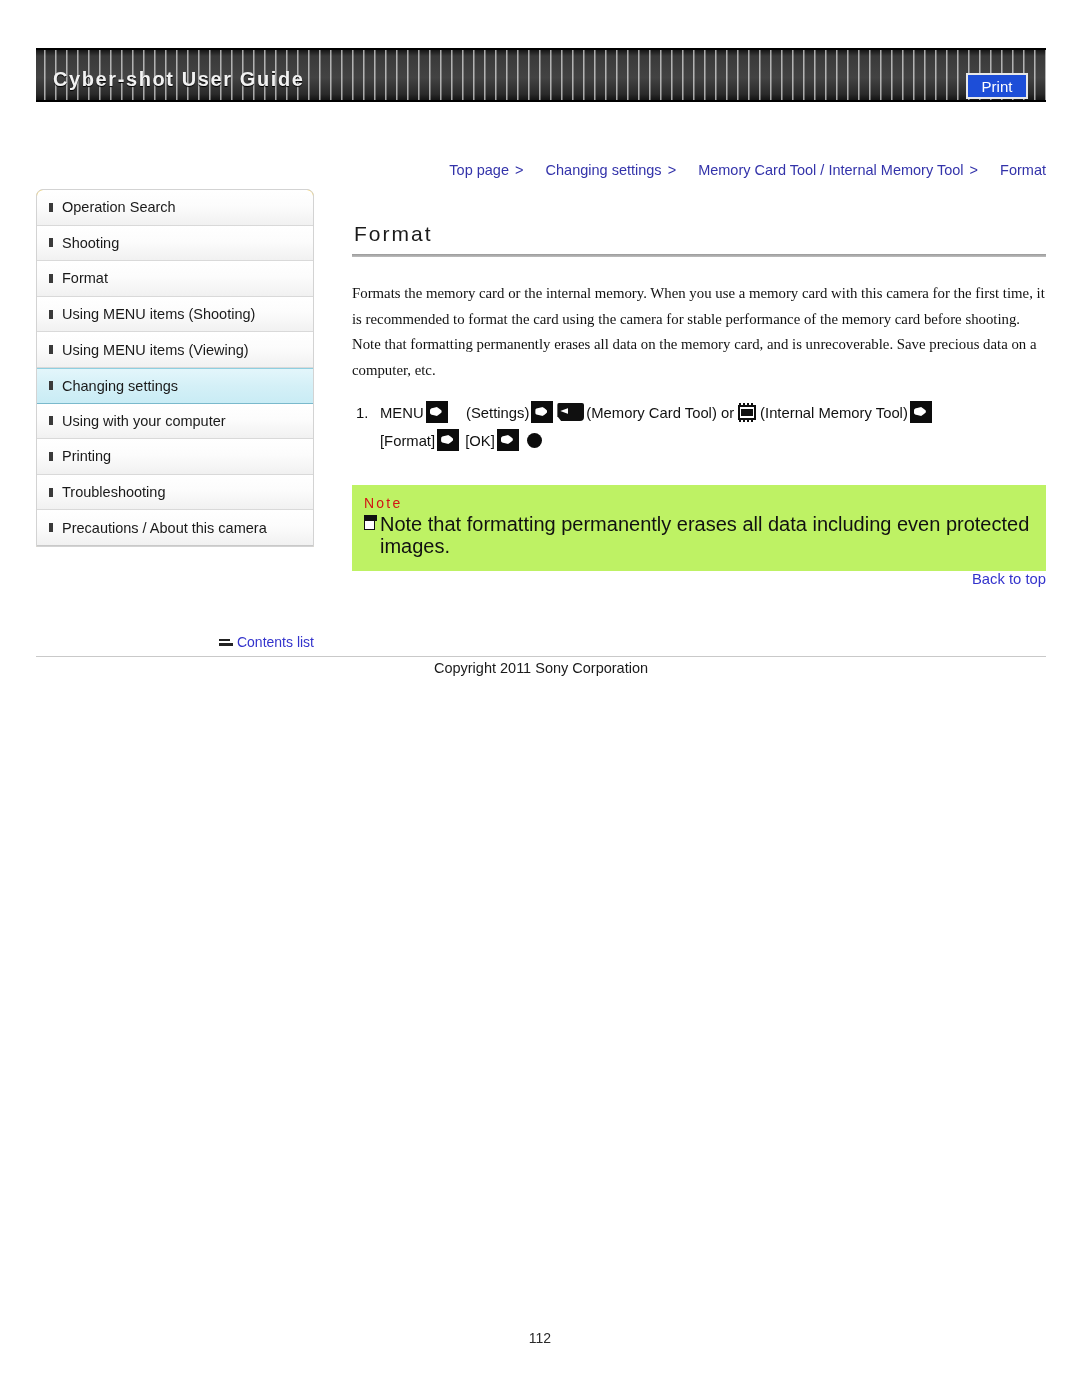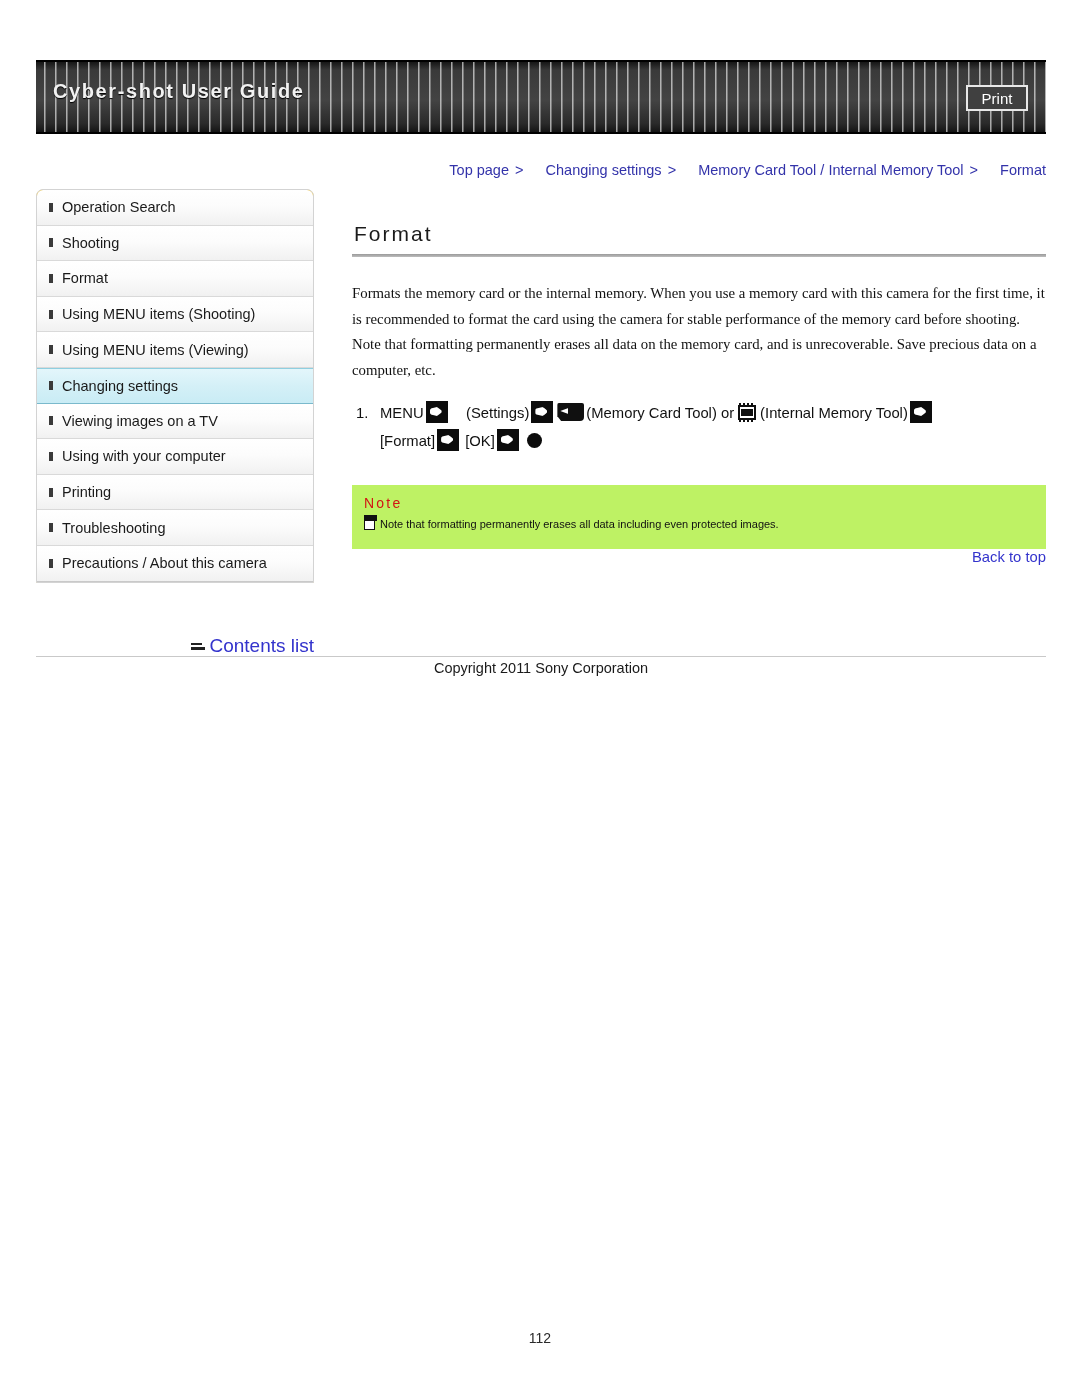--- a/index.html
+++ b/index.html
@@ -13,23 +13,23 @@
     font-family: "Liberation Sans", sans-serif;
     color: #000000;
     position: relative;
     overflow: hidden;
   }
 
   
   .header-wrap {
     position: absolute;
     left: 36px;
-    top: 60px;
+    top: 48px;
     width: 1010px;
-    height: 74px;
+    height: 54px;
   }
   .header-bar {
     position: absolute;
     inset: 0;
     background-color: #2e2e2e;
     background-image:
       repeating-linear-gradient(to right,
         rgba(255,255,255,0.00) 0px,
         rgba(255,255,255,0.00) 8px,
         rgba(255,255,255,0.55) 8px,
@@ -57,21 +57,21 @@
     white-space: nowrap;
     text-shadow: 0 1px 1px #000;
   }
   .print-btn {
     position: absolute;
     right: 18px;
     top: 25px;
     width: 62px;
     height: 26px;
     border: 2px solid #e8e8e8;
-    background: #404040;
+    background: #1d4ed8;
     color: #ffffff;
     font-size: 15px;
     line-height: 24px;
     text-align: center;
     box-sizing: border-box;
     cursor: pointer;
   }
 
   
   .breadcrumb {
@@ -128,21 +128,21 @@
     flex: none;
   }
   .side-label { white-space: nowrap; }
 
   .contents-list-row {
     position: absolute;
     left: 36px;
     top: 634px;
     width: 278px;
     text-align: right;
-    font-size: 19px;
+    font-size: 14px;
     white-space: nowrap;
   }
   .contents-list-link {
     color: #3333cc;
     cursor: pointer;
     display: inline-flex;
     align-items: center;
     gap: 4px;
   }
   .ctl-icon {
@@ -310,21 +310,21 @@
   }
   .note-title {
     color: #d31414;
     font-size: 14px;
     letter-spacing: 2.2px;
     margin-bottom: 2px;
   }
   .note-line {
     display: flex;
     align-items: flex-start;
-    font-size: 11px;
+    font-size: 20px;
     line-height: 22px;
     color: #111;
   }
   .note-bullet {
     width: 15px;
     height: 16px;
     flex: none;
     margin: 2px 1px 0 0;
     position: relative;
   }
@@ -420,24 +420,20 @@
   <div class="side-item">
     <span class="side-bullet"></span>
     <span class="side-label">Using MENU items (Viewing)</span>
   </div>
   <div class="side-item active">
     <span class="side-bullet"></span>
     <span class="side-label">Changing settings</span>
   </div>
   <div class="side-item">
     <span class="side-bullet"></span>
-    <span class="side-label">Viewing images on a TV</span>
-  </div>
-  <div class="side-item">
-    <span class="side-bullet"></span>
     <span class="side-label">Using with your computer</span>
   </div>
   <div class="side-item">
     <span class="side-bullet"></span>
     <span class="side-label">Printing</span>
   </div>
   <div class="side-item">
     <span class="side-bullet"></span>
     <span class="side-label">Troubleshooting</span>
   </div>

